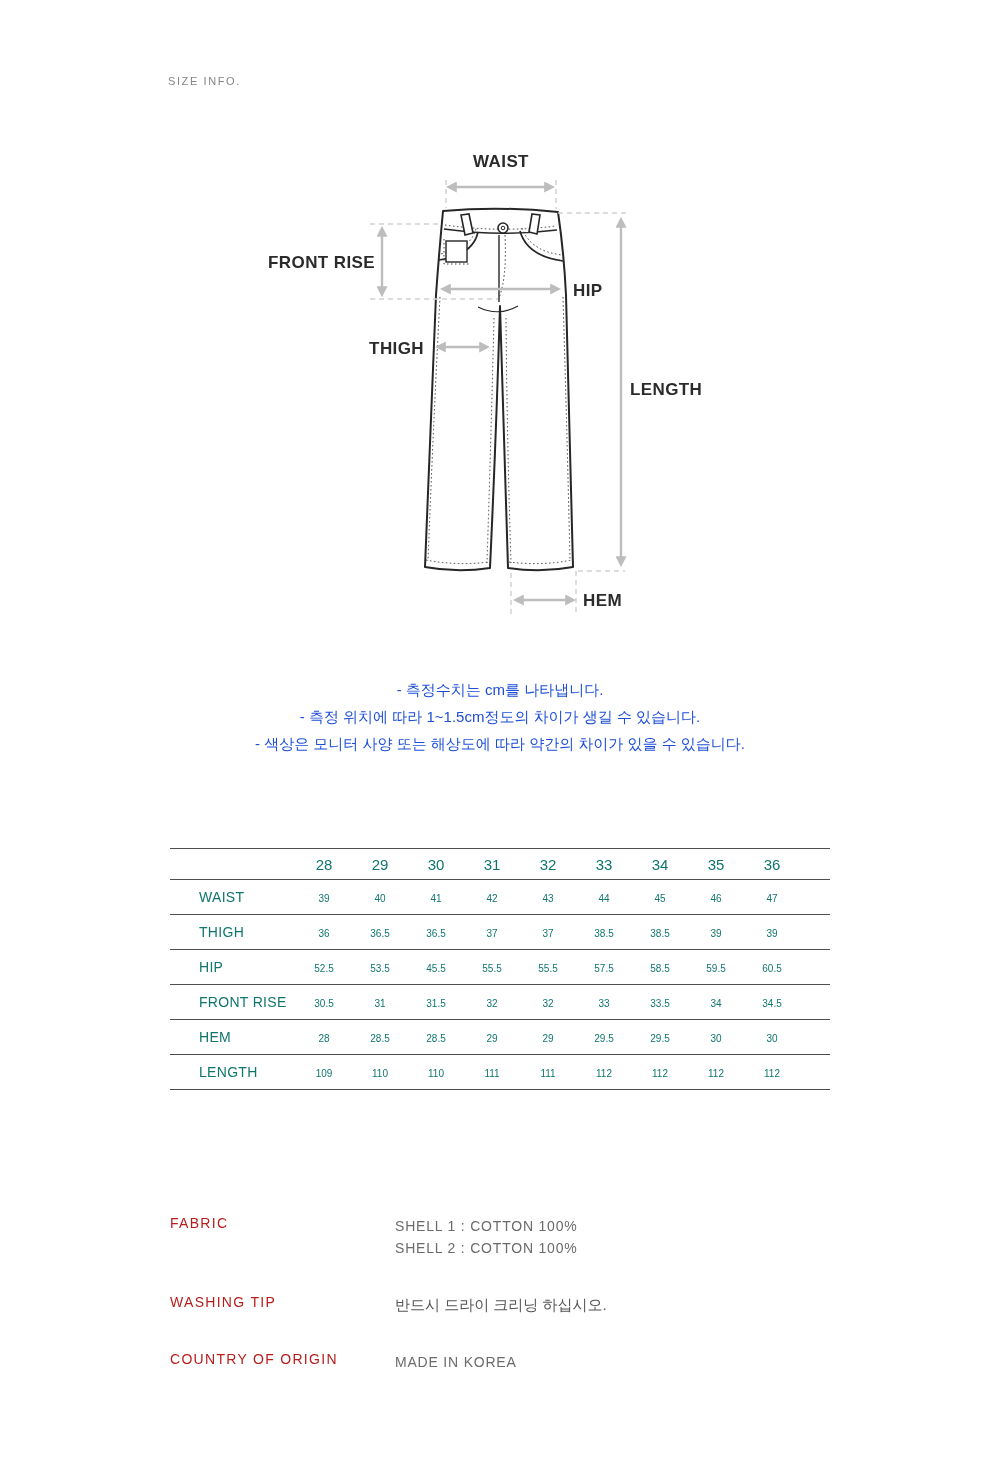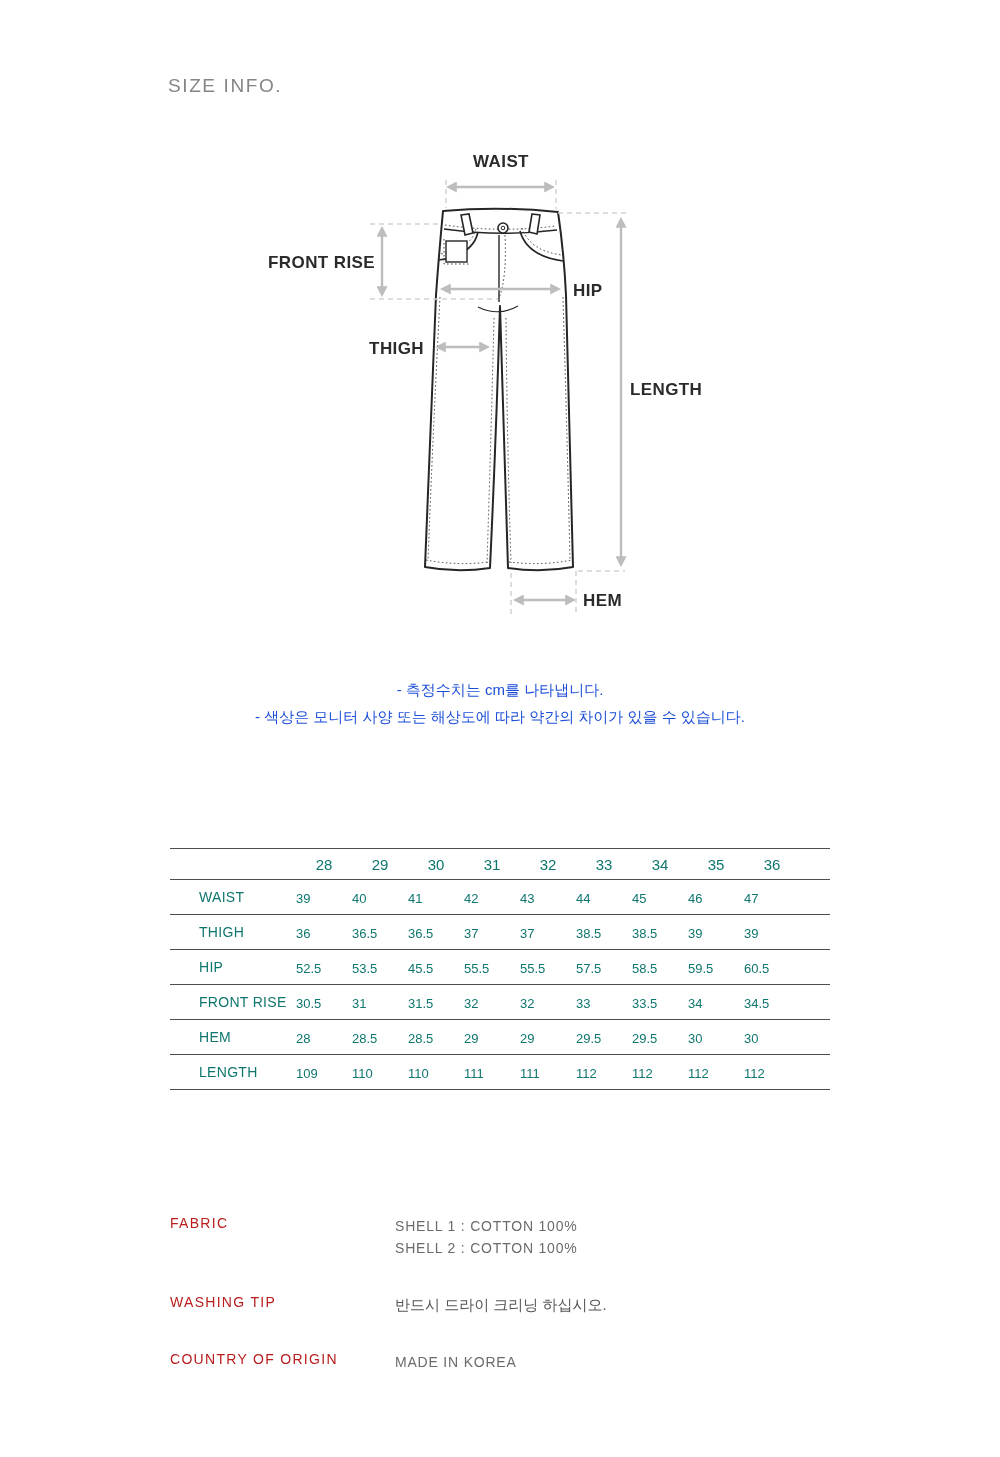--- a/index.html
+++ b/index.html
@@ -1,40 +1,40 @@
 <!DOCTYPE html>
 <html><head>
 <meta charset="utf-8">
 <style>
   html,body{margin:0;padding:0;background:#ffffff;}
   body{width:1000px;height:1457px;font-family:"Liberation Sans","DejaVu Sans",sans-serif;}
   .page{position:relative;width:1000px;height:1457px;background:#fff;overflow:hidden;}
 
-  .page-title{position:absolute;left:168px;top:75px;font-size:19px;letter-spacing:1.6px;color:#858585;}
+  .page-title{position:absolute;left:168px;top:75px;font-size:11px;letter-spacing:1.6px;color:#858585;}
 
   .diagram-wrap{position:absolute;left:360px;top:140px;width:360px;height:490px;}
   .diagram-label{position:absolute;font-weight:bold;font-size:17px;color:#2b2b2b;letter-spacing:.4px;white-space:nowrap;}
   .lbl-waist{left:441px;top:152px;width:120px;text-align:center;}
   .lbl-front-rise{left:245px;top:253px;width:130px;text-align:right;}
   .lbl-hip{left:573px;top:281px;}
   .lbl-thigh{left:356px;top:339px;width:68px;text-align:right;}
   .lbl-length{left:630px;top:380px;}
   .lbl-hem{left:583px;top:591px;}
 
   .notes{position:absolute;left:0;top:676px;width:1000px;text-align:center;
          font-size:15px;color:#1d4ed8;line-height:27px;}
 
   .size-table{position:absolute;left:170px;top:848px;width:660px;border-collapse:collapse;
               color:#0f766e;table-layout:fixed;}
   .size-table thead tr{height:31px;border-top:1px solid #4d4d4d;border-bottom:1px solid #4d4d4d;}
   .size-table tbody tr{height:35px;border-bottom:1px solid #4d4d4d;}
   .size-table th,.size-table td{font-weight:normal;padding:0;vertical-align:middle;}
   .size-table .head-num{font-size:15px;text-align:center;}
   .size-table .row-label{text-align:left;padding-left:29px;font-size:14px;letter-spacing:.3px;}
-  .size-table .val{font-size:13px;padding-top:3px;}
+  .size-table .val{text-align:center;font-size:10px;padding-top:3px;}
 
   .info-row{position:absolute;left:170px;width:660px;}
   .info-label{position:absolute;left:0;top:0;font-size:14px;color:#b91c1c;letter-spacing:1.3px;white-space:nowrap;}
   .info-value{position:absolute;left:225px;top:0;font-size:14px;color:#6b6b6b;letter-spacing:.8px;line-height:22px;white-space:nowrap;}
   .info-value.korean{font-size:15px;color:#555555;letter-spacing:0;}
   .row-fabric{top:1215px;height:50px;}
   .row-washing{top:1294px;height:26px;}
   .row-origin{top:1351px;height:26px;}
 </style>
 </head>
@@ -107,20 +107,21 @@
 
   <div class="diagram-label lbl-waist">WAIST</div>
   <div class="diagram-label lbl-front-rise">FRONT RISE</div>
   <div class="diagram-label lbl-hip">HIP</div>
   <div class="diagram-label lbl-thigh">THIGH</div>
   <div class="diagram-label lbl-length">LENGTH</div>
   <div class="diagram-label lbl-hem">HEM</div>
 
   <div class="notes">
     <div>- 측정수치는 cm를 나타냅니다.</div>
+    <div>- 측정 위치에 따라 1~1.5cm정도의 차이가 생길 수 있습니다.</div>
     <div>- 색상은 모니터 사양 또는 해상도에 따라 약간의 차이가 있을 수 있습니다.</div>
   </div>
 
   <table class="size-table">
     <colgroup>
       <col style="width:126px">
       <col style="width:56px">
         <col style="width:56px">
         <col style="width:56px">
       <col style="width:56px">

